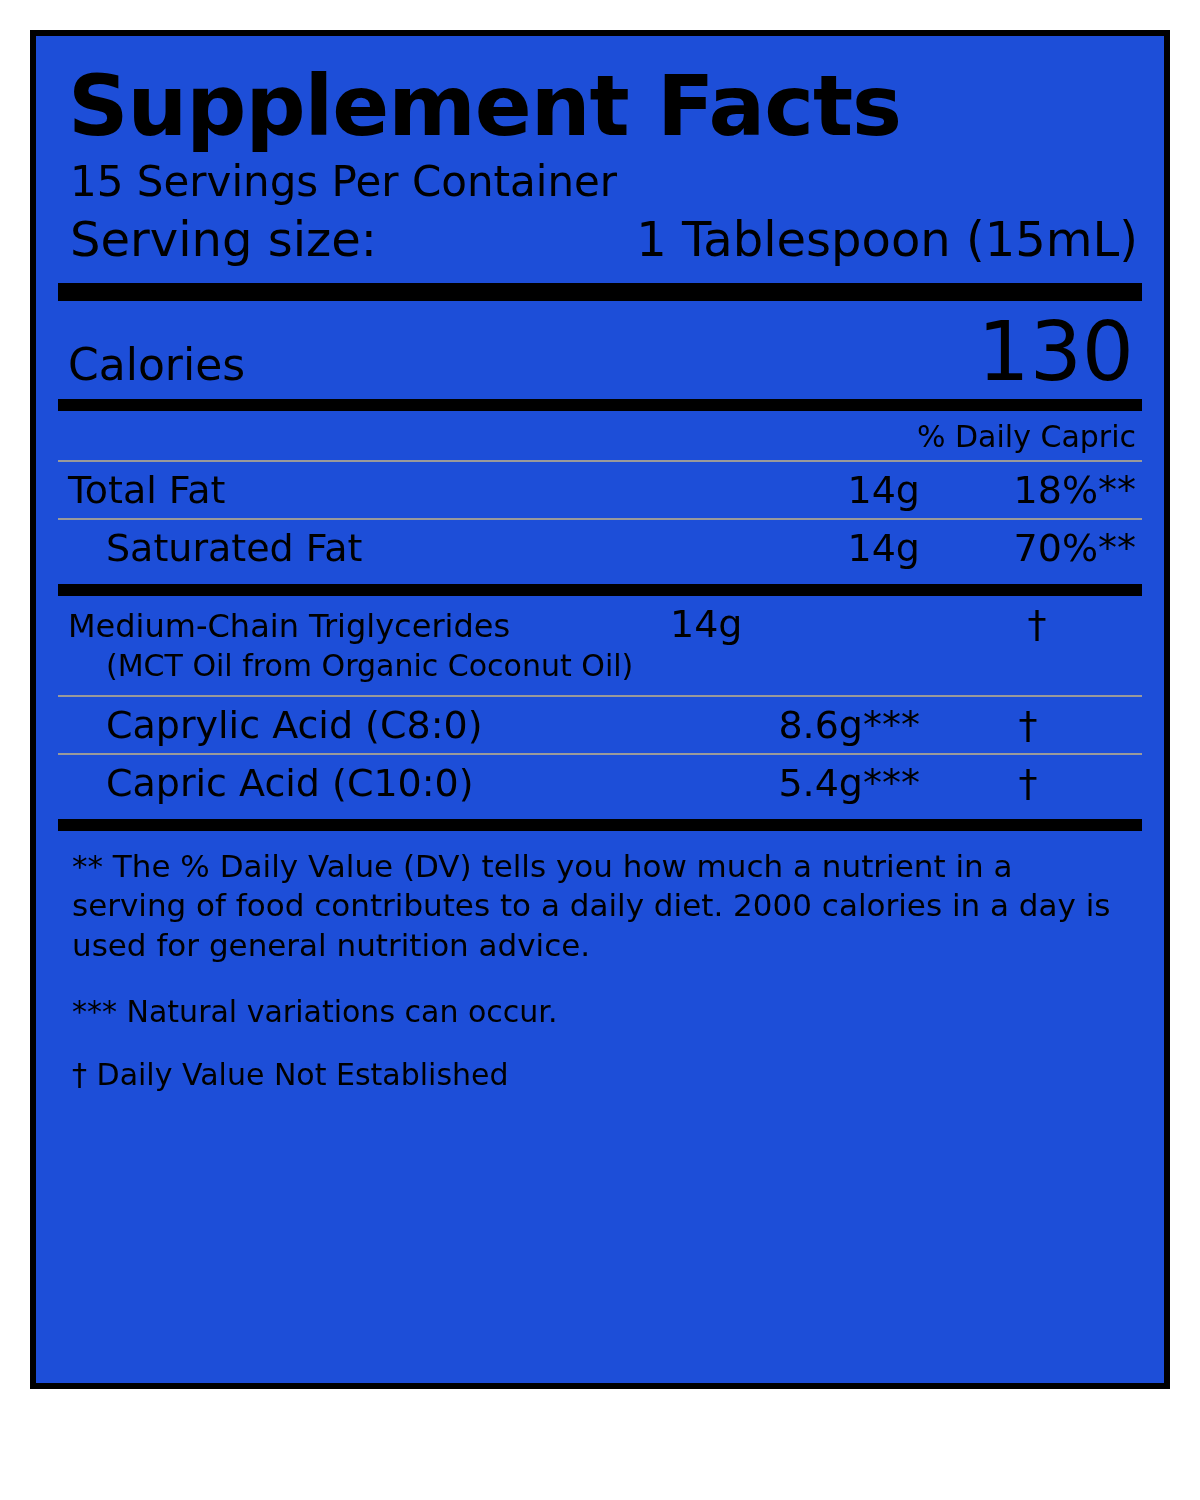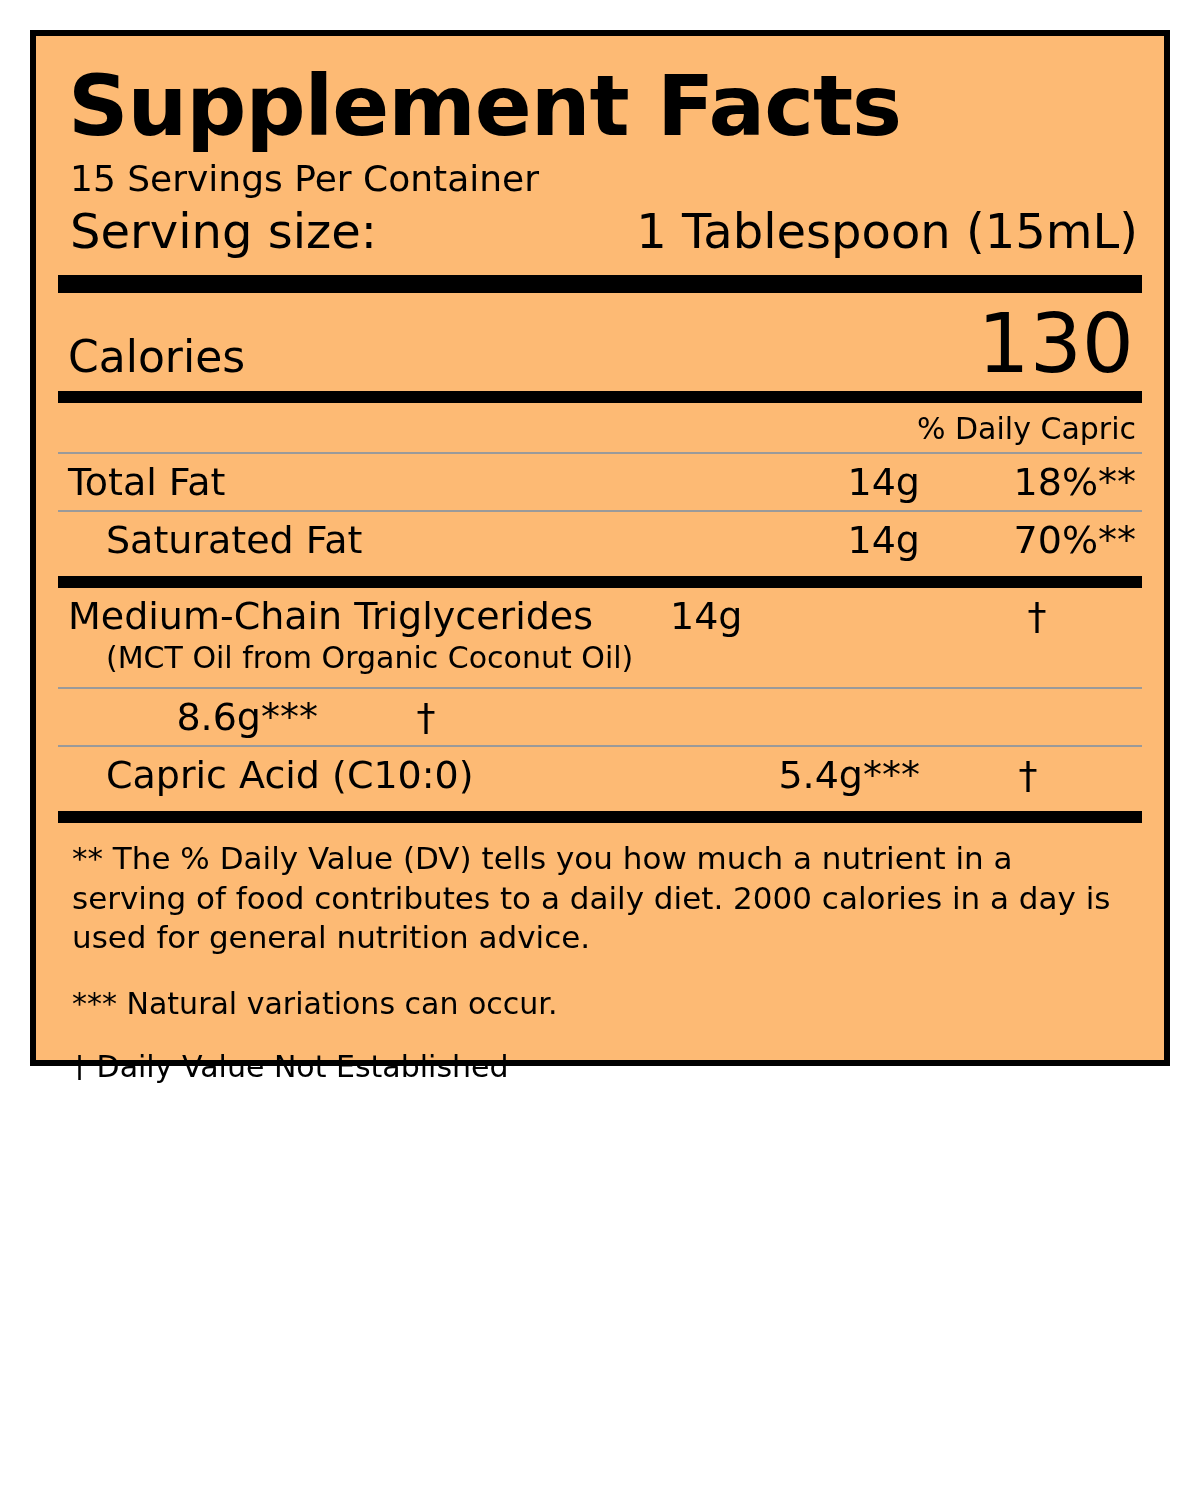--- a/index.html
+++ b/index.html
@@ -13,24 +13,24 @@
     font-family: "DejaVu Sans", sans-serif;
     color: #000000;
     overflow: hidden;
   }
 
   .label-outer {
     position: absolute;
     left: 30px;
     top: 30px;
     width: 1140px;
-    height: 1036px;
+    height: 1359px;
     border: 6px solid #000000;
     box-sizing: border-box;
-    background: #fdba74;
+    background: #1d4ed8;
   }
 
   .label-inner {
     position: absolute;
     left: 22px;
     top: 14px;
     right: 22px;
     bottom: 10px;
   }
 
@@ -38,21 +38,21 @@
     font-family: "DejaVu Sans", sans-serif;
     font-weight: bold;
     font-size: 84px;
     line-height: 1.0;
     letter-spacing: -1px;
     margin: 14px 0 8px 10px;
     white-space: nowrap;
   }
 
   .servings {
-    font-size: 36px;
+    font-size: 42px;
     line-height: 1.25;
     margin-left: 12px;
   }
 
   .serving-size-row {
     display: flex;
     justify-content: space-between;
     font-size: 48px;
     line-height: 1.25;
     margin-left: 12px;
@@ -130,21 +130,21 @@
   .mct-block {
     margin: 0 6px 0 10px;
     padding: 6px 0 2px 0;
   }
   .mct-line1 {
     display: flex;
     align-items: baseline;
   }
   .mct-name {
     flex: 1 1 auto;
-    font-size: 38px;
+    font-size: 32px;
     white-space: nowrap;
   }
   .mct-amt {
     width: 268px;
     text-align: left;
     font-size: 38px;
   }
   .mct-dv {
     width: 198px;
     text-align: center;
@@ -236,20 +236,21 @@
         <span class="mct-name">Medium-Chain Triglycerides</span>
         <span class="mct-amt">14g</span>
         <span class="mct-dv">†</span>
       </div>
       <div class="mct-line2">(MCT Oil from Organic Coconut Oil)</div>
     </div>
 
     <div class="rule-hair" style="margin-top:10px;"></div>
 
     <div class="nutrient-row">
+      <span class="nut-name indent-1">Caprylic Acid (C8:0)</span>
       <span class="sub-amt">8.6g***</span>
       <span class="sub-dv">†</span>
     </div>
 
     <div class="rule-hair"></div>
 
     <div class="nutrient-row">
       <span class="nut-name indent-1">Capric Acid (C10:0)</span>
       <span class="sub-amt">5.4g***</span>
       <span class="sub-dv">†</span>

